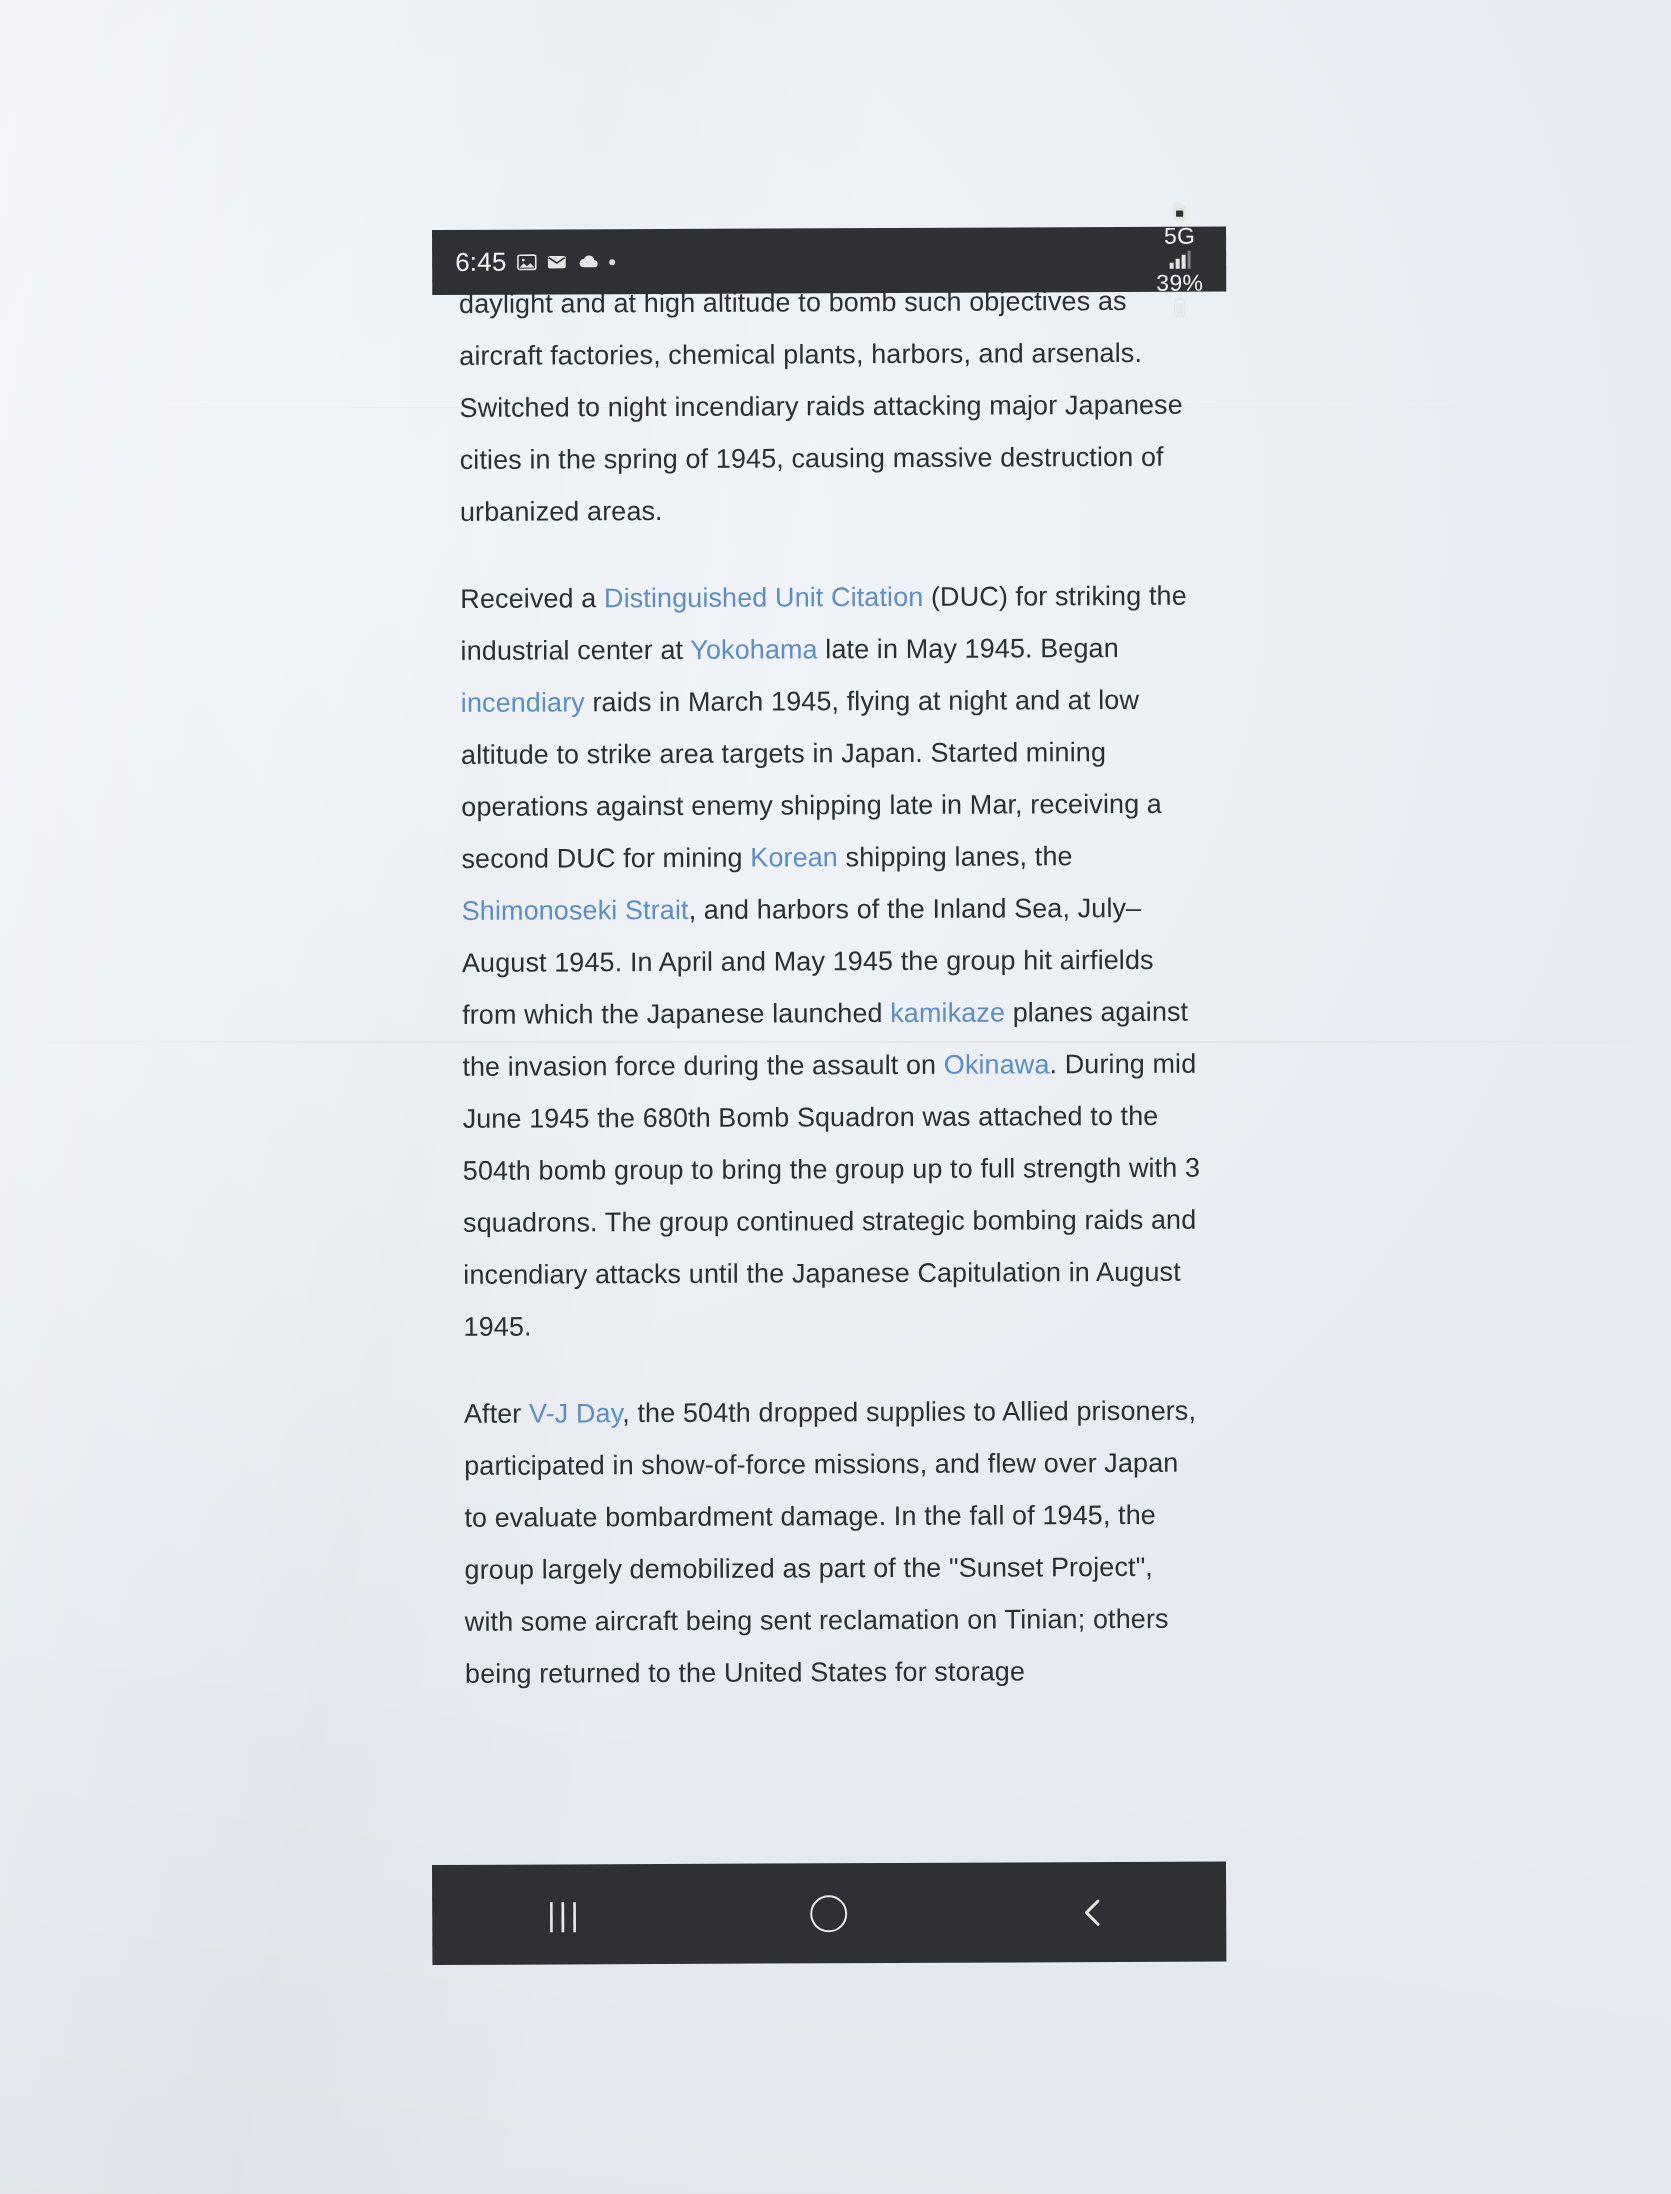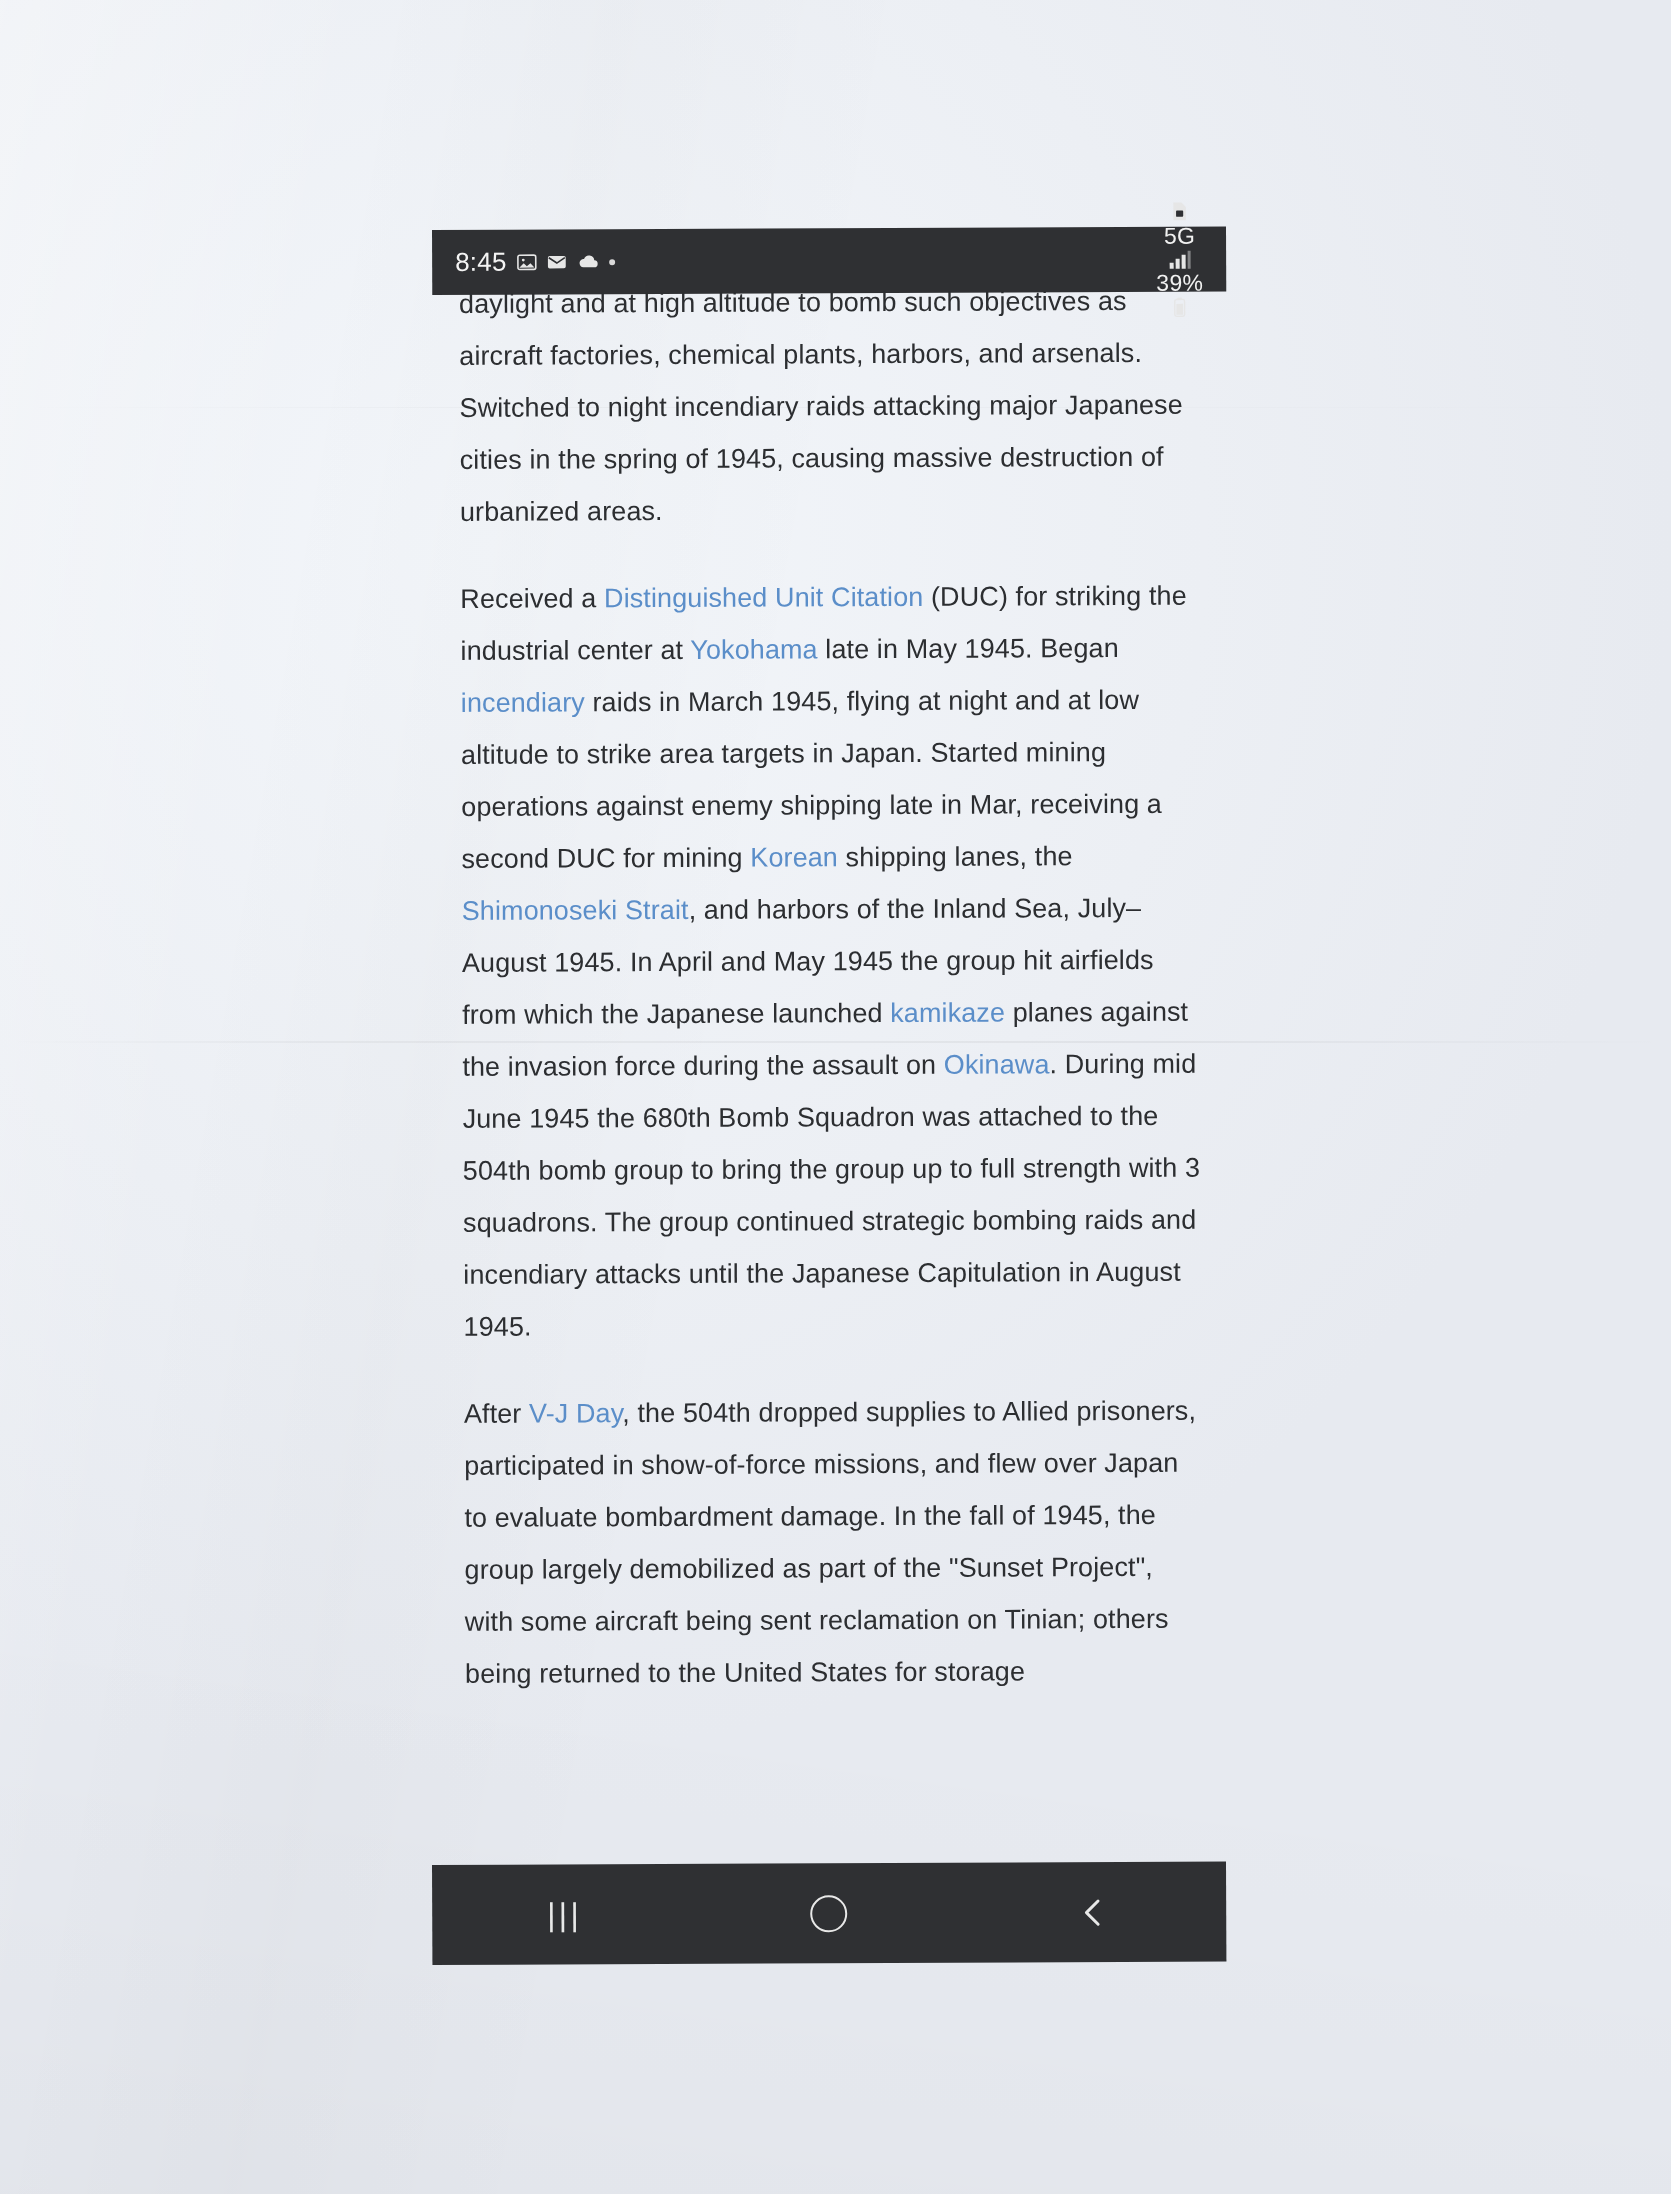--- a/index.html
+++ b/index.html
@@ -180,21 +180,21 @@
 <body>
 
 <div class="paper"></div>
 <div class="crease"></div>
 <div class="crease2"></div>
 
 <div class="phone">
 
   <div class="status-bar">
     <div class="status-left">
-      <span class="status-time">8:45</span>
+      <span class="status-time">6:45</span>
       <span class="sicon">
         <svg width="21.4" height="21.4" viewBox="0 0 24 24">
             <rect x="2" y="4" width="20" height="16" rx="2" fill="none" stroke="#e6e6e6" stroke-width="1.8"></rect>
             <circle cx="8" cy="9.5" r="1.6" fill="#e6e6e6"></circle>
             <path d="M3.5 18l5-5 3.5 3.5L16 13l4.5 5z" fill="#e6e6e6"></path>
           </svg>
       </span>
       <span class="sicon">
         <svg width="21.4" height="21.4" viewBox="0 0 24 24">
             <rect x="2" y="5" width="20" height="14" rx="2" fill="#e6e6e6"></rect>

